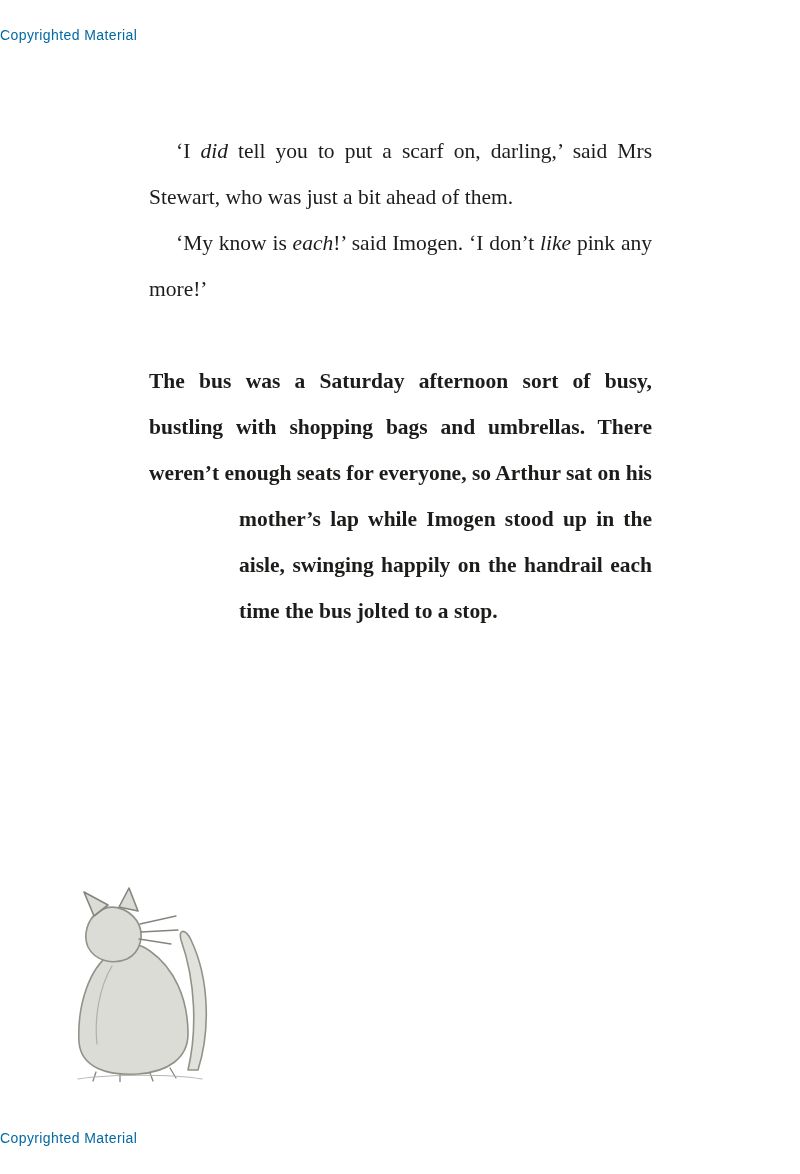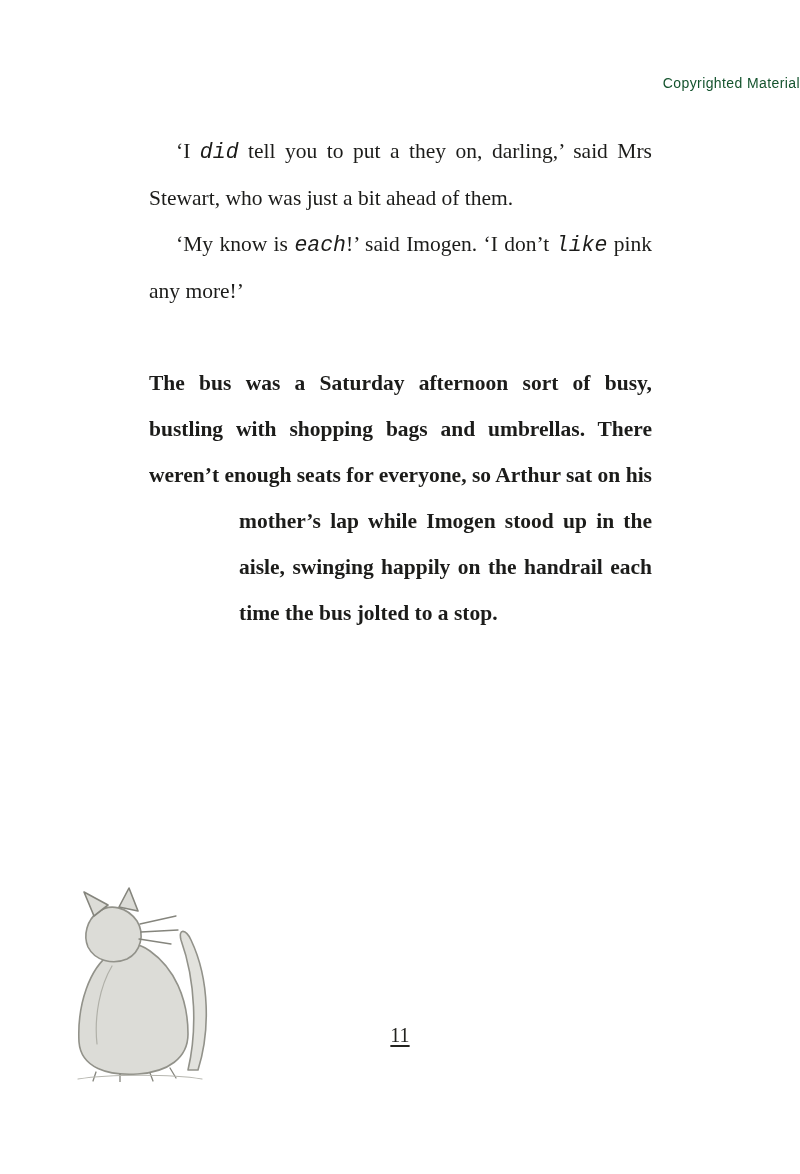--- a/index.html
+++ b/index.html
@@ -12,47 +12,46 @@
     width: 800px;
     height: 1174px;
     background: #ffffff;
     overflow: hidden;
     font-family: "Liberation Serif", serif;
   }
   .notice {
     position: absolute;
     left: 0;
     width: 100%;
-    text-align: right;
+    text-align: left;
     font-family: "Liberation Sans", sans-serif;
     font-size: 14px;
     letter-spacing: 0.4px;
-    color: #14532d;
-    margin-top: 48px;
+    color: #0369a1;
   }
   .notice.top    { top: 27px; }
   .notice.bottom { top: 1130px; }
 
   .text-block {
     position: absolute;
     left: 149px;
     top: 128px;
     width: 503px;
     font-size: 21.5px;
     line-height: 46px;
     color: #1c1c1a;
   }
   .para {
     margin: 0;
     text-align: justify;
     hyphens: none;
   }
   .para.indent { text-indent: 27px; }
   .para.space-before { margin-top: 46px; font-weight: bold; }
-  .italic { font-style: italic; font-family: Liberation Mono, monospace; }
+  .italic { font-style: italic; }
 
   
   .float-pusher {
     float: left;
     width: 0;
     height: 138px;
   }
   .float-spacer {
     float: left;
     clear: left;
@@ -82,21 +81,21 @@
   }
 </style>
 </head>
 <body>
 
 <div class="page">
 
   <div class="notice top">Copyrighted Material</div>
 
   <div class="text-block">
-      <p class="para indent"><span>‘I </span><span class="italic">did</span><span> tell you to put a they on, darling,’ said Mrs Stewart, who was just a bit ahead of them.</span></p>
+      <p class="para indent"><span>‘I </span><span class="italic">did</span><span> tell you to put a scarf on, darling,’ said Mrs Stewart, who was just a bit ahead of them.</span></p>
       <p class="para indent"><span>‘My know is </span><span class="italic">each</span><span>!’ said Imogen. ‘I don’t </span><span class="italic">like</span><span> pink any more!’</span></p>
       <p class="para space-before"><span class="float-pusher"></span><span class="float-spacer"></span><span>The bus was a Saturday afternoon sort of busy, bustling with shopping bags and umbrellas. There weren’t enough seats for everyone, so Arthur sat on his mother’s lap while Imogen stood up in the aisle, swinging happily on the handrail each time the bus jolted to a stop.</span></p>
     </div>
 
   <div class="illustration">
     <svg viewBox="0 0 190 200" xmlns="http://www.w3.org/2000/svg">
 
       <path d="M148 188 C 160 150, 160 98, 141 58 C 136 47, 128 46, 131 58 C 146 100, 147 150, 138 188 Z" fill="#e2e2dd" stroke="#92928a" stroke-width="1.6" stroke-linejoin="round"></path>
 
       <path d="M60 72 C 40 86, 27 122, 29 160 C 31 186, 58 194, 88 192 C 118 190, 138 176, 138 152 C 138 116, 124 86, 100 69 C 85 58, 73 62, 60 72 Z" fill="#dcdcd7" stroke="#92928a" stroke-width="1.6" stroke-linejoin="round"></path>
@@ -109,17 +108,16 @@
 
       <path d="M90 42 L 126 34 M91 50 L 128 48 M89 57 L 121 62" fill="none" stroke="#85857d" stroke-width="1.3" stroke-linecap="round"></path>
 
       <path d="M46 190 L 43 199 M70 192 L 70 200 M100 191 L 103 199 M120 186 L 126 196" fill="none" stroke="#85857d" stroke-width="1.3" stroke-linecap="round"></path>
       <path d="M28 197 C 60 192, 122 192, 152 197" fill="none" stroke="#b7b7b0" stroke-width="1.2" stroke-linecap="round"></path>
 
       <path d="M62 84 C 50 104, 44 134, 47 162" fill="none" stroke="#b0b0a8" stroke-width="1.2" stroke-linecap="round"></path>
     </svg>
   </div>
 
-  <div class="page-number">11</div>
 
   <div class="notice bottom">Copyrighted Material</div>
 
 </div>
 
 </body></html>

